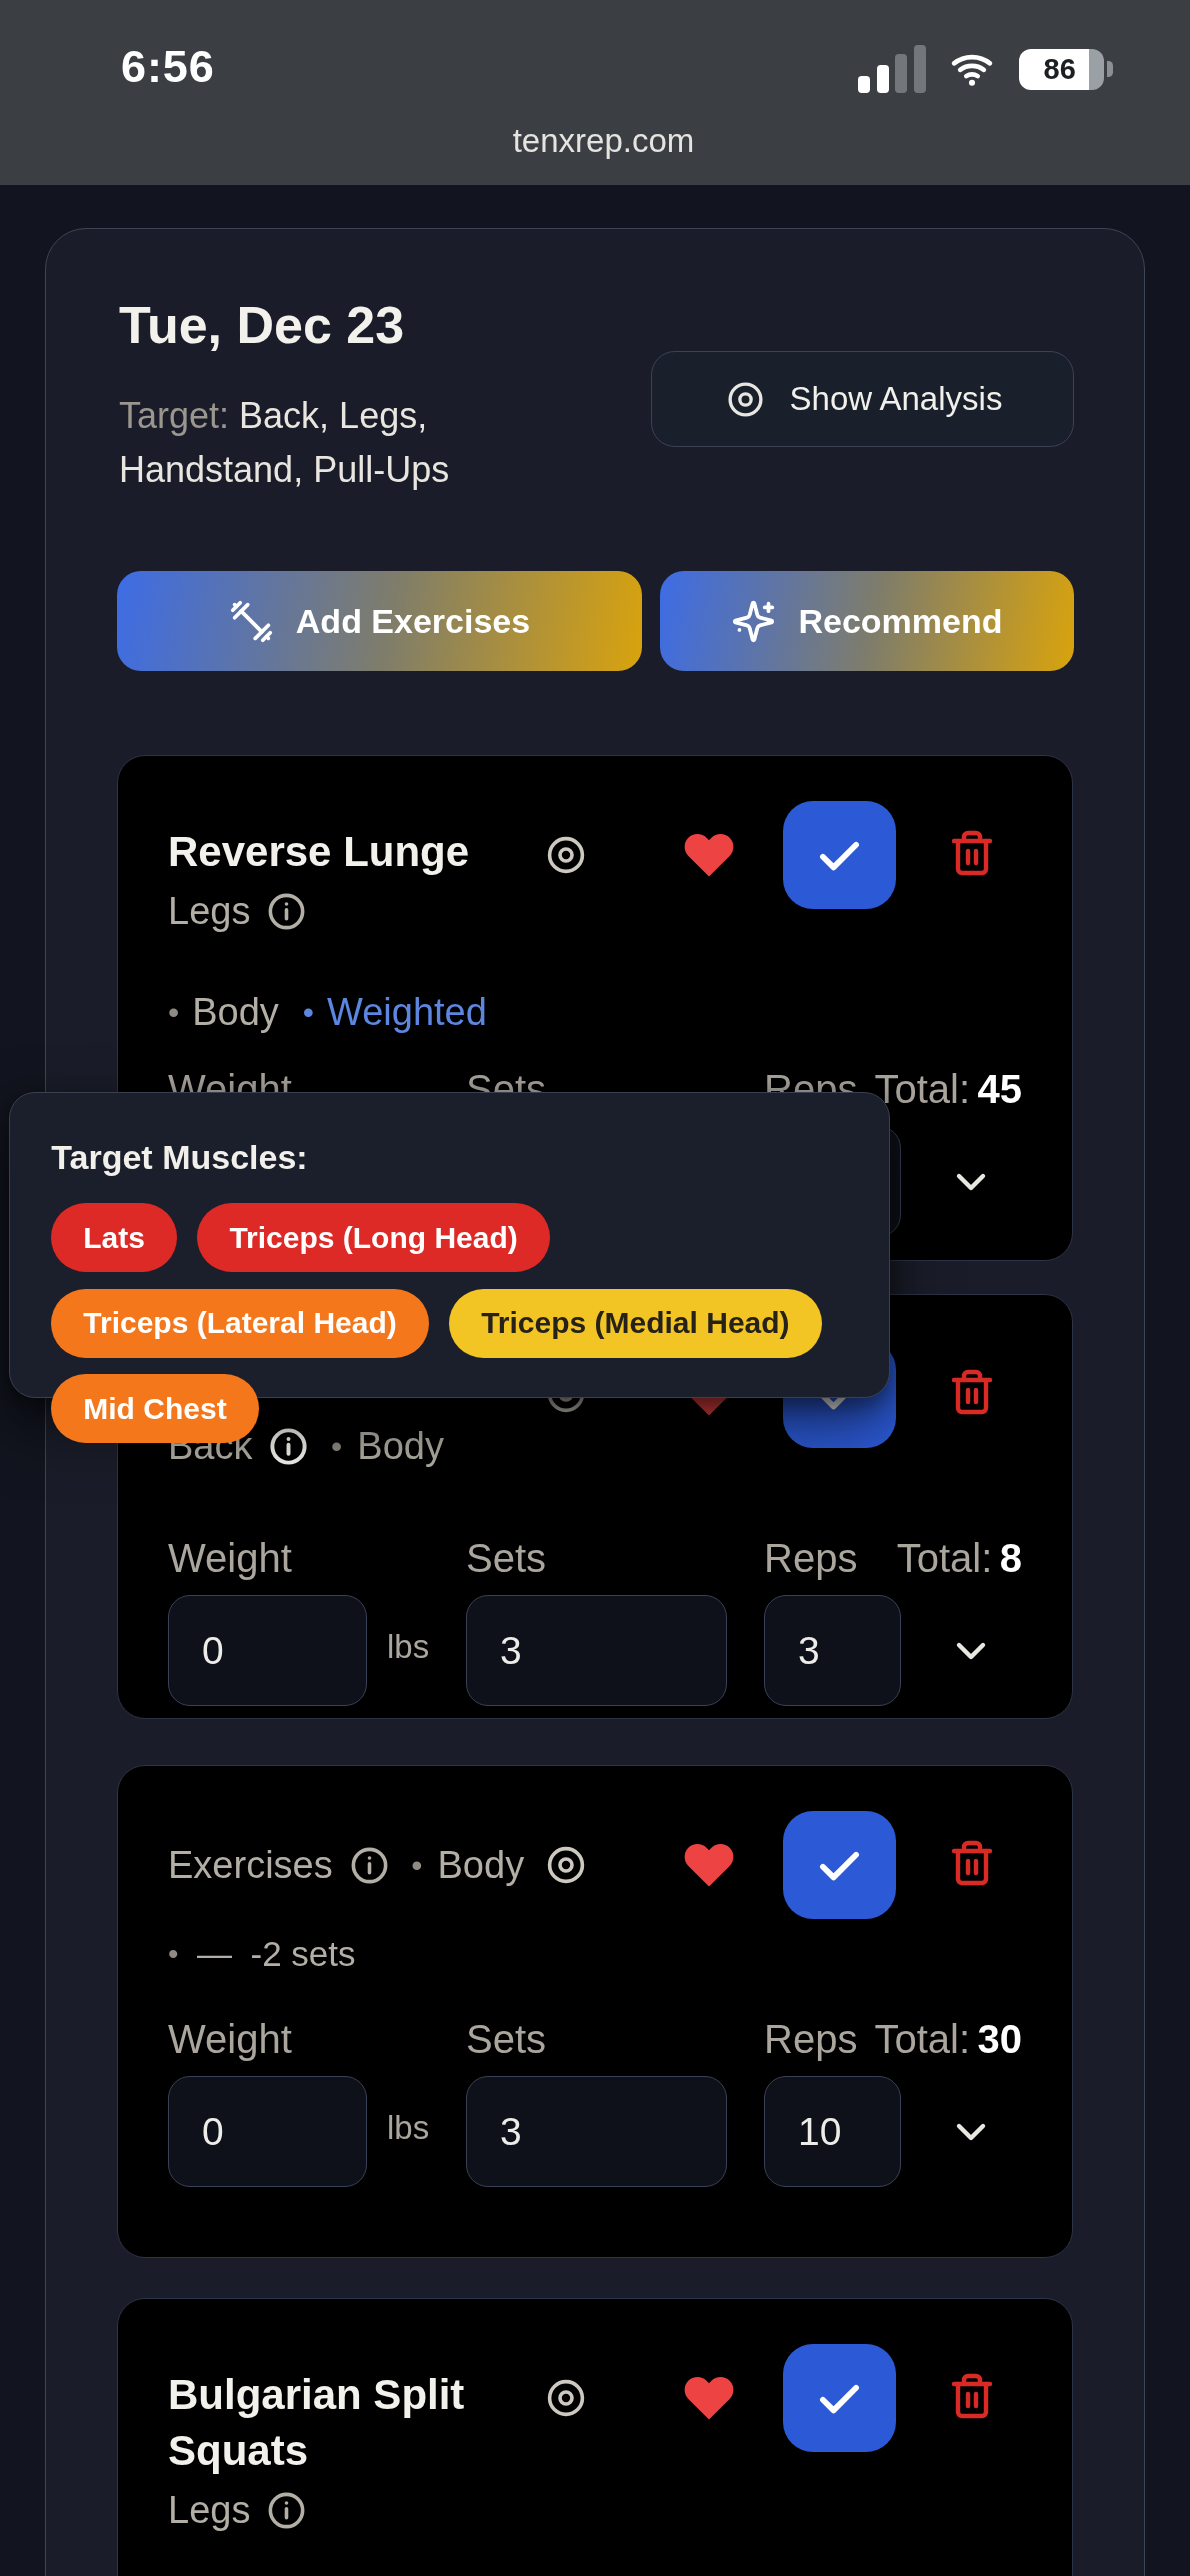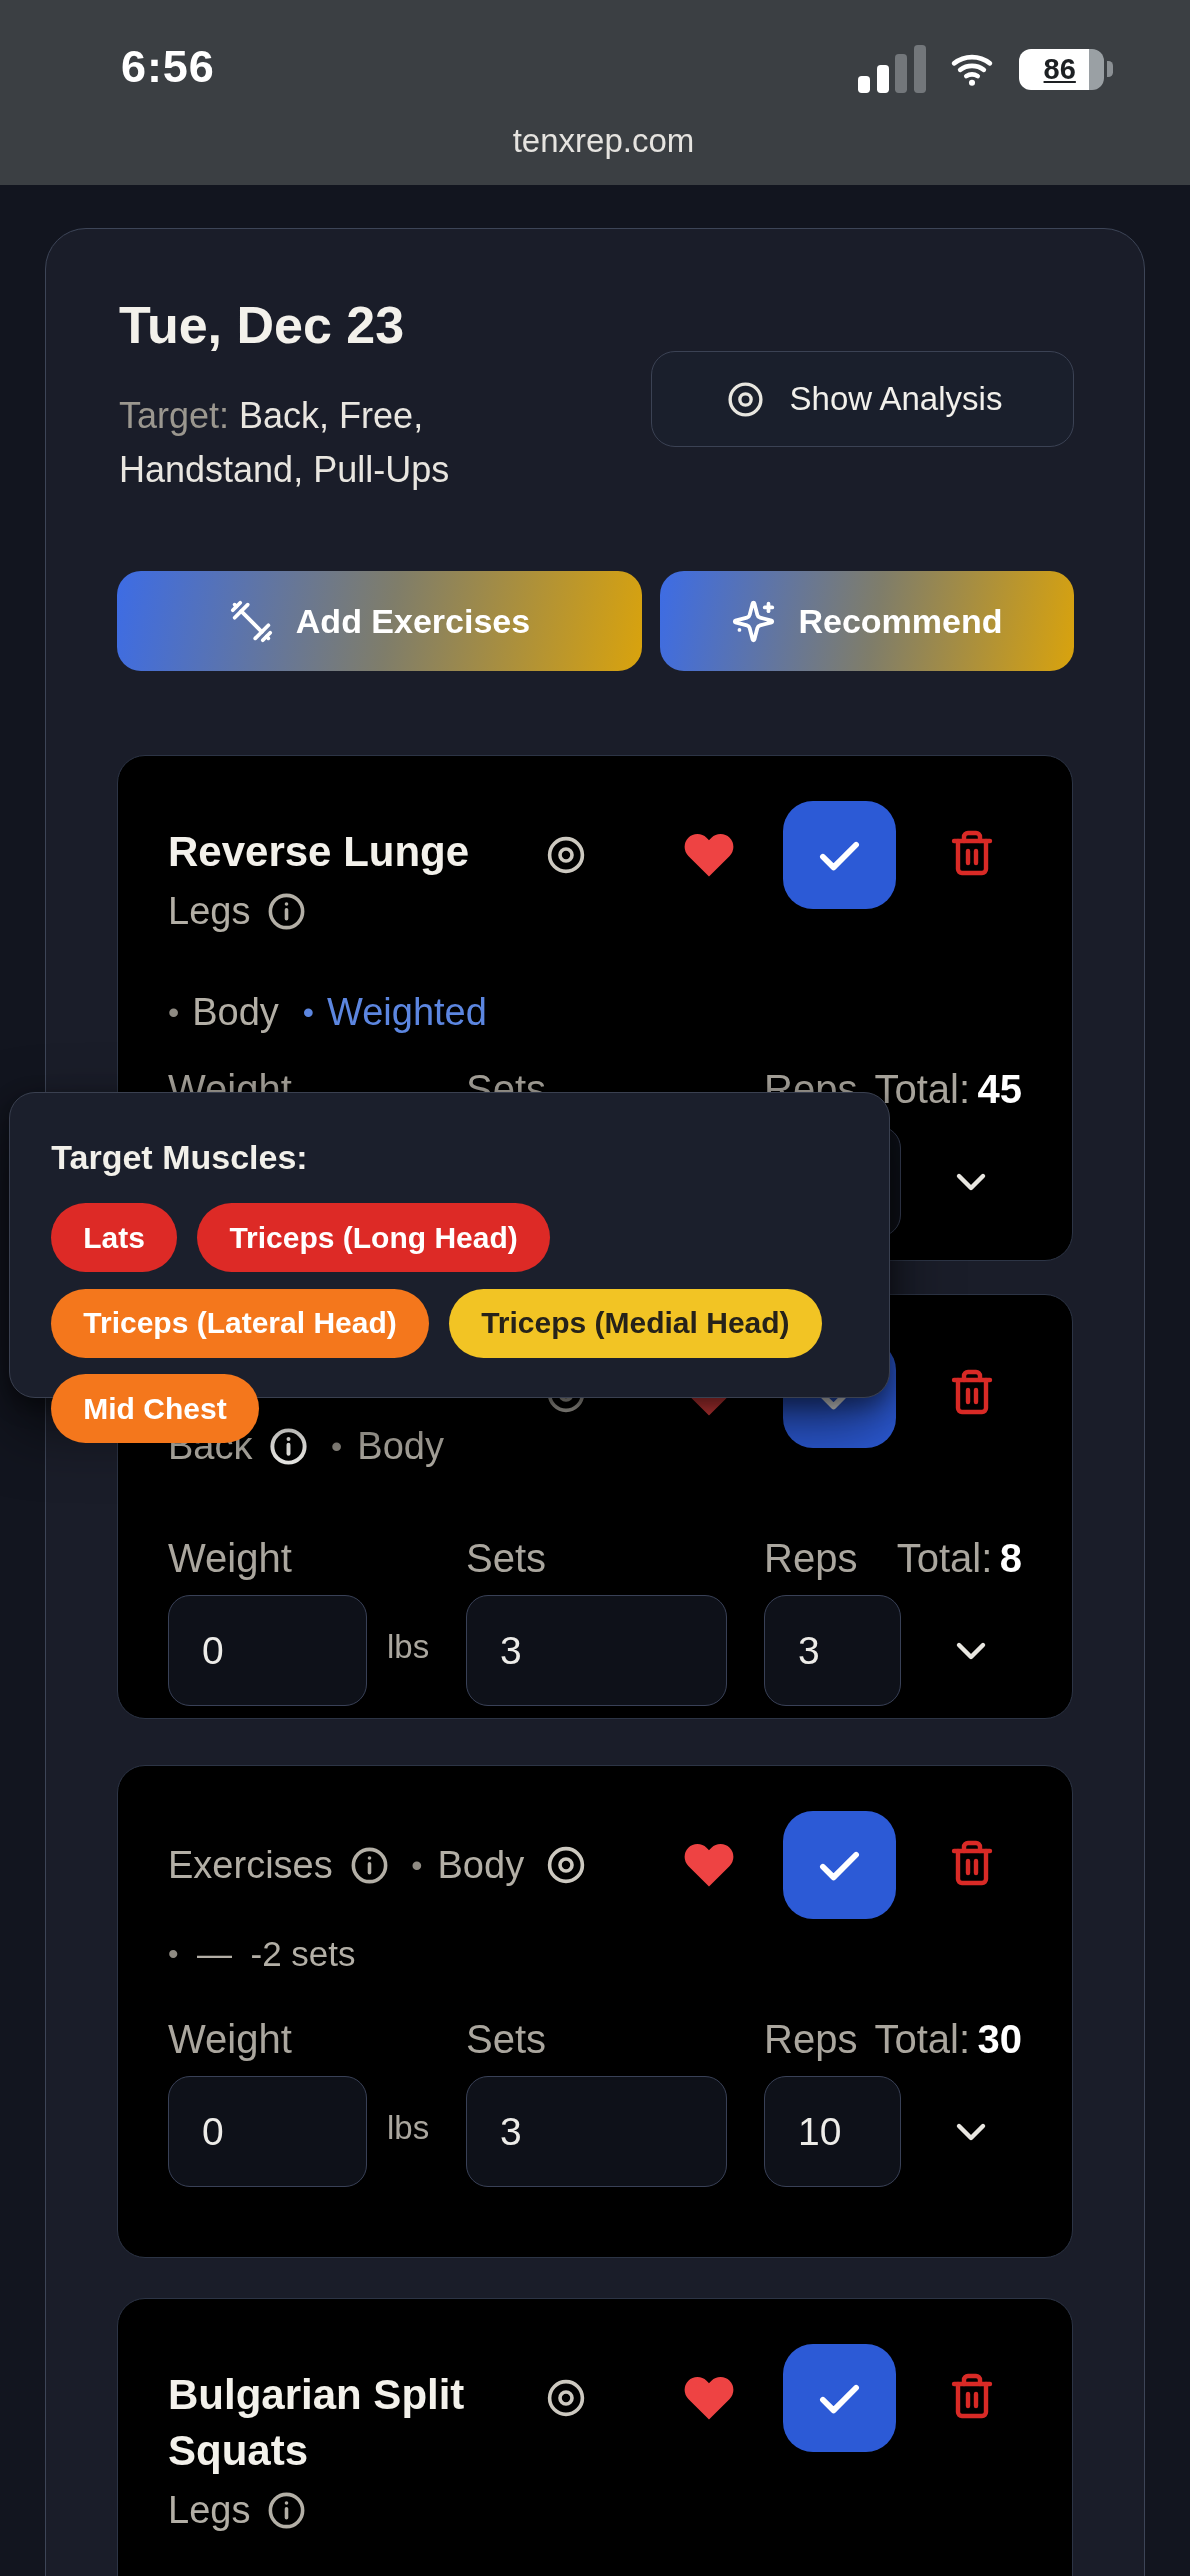--- a/index.html
+++ b/index.html
@@ -16,21 +16,21 @@
   .sigbars{display:flex;align-items:flex-end;gap:6.5px;height:48px;}
   .sigbars i{display:block;width:12px;border-radius:3.7px;}
   .sb1{height:16.7px;background:#ffffff;}
   .sb2{height:28px;background:#ffffff;}
   .sb3{height:39px;background:#73777b;}
   .sb4{height:48px;background:#73777b;}
   .battery{display:flex;align-items:center;}
   .battery .body{width:85px;height:41px;border-radius:12px;
     background:linear-gradient(to right,#ffffff 0 82%,#9aa0a4 82% 100%);
     display:flex;align-items:center;justify-content:center;}
-  .battery .pct{font-size:29px;font-weight:700;color:#1d2023;margin-right:3px;text-decoration:underline;}
+  .battery .pct{font-size:29px;font-weight:700;color:#1d2023;margin-right:3px;}
   .battery .nub{width:6.5px;height:16.7px;background:#8b9094;border-radius:0 4.6px 4.6px 0;margin-left:2.8px;}
   .urlbar{position:absolute;left:8px;top:122px;width:1191px;text-align:center;}
   .url{font-size:33px;color:#e6e4e0;}
   
   .container{position:absolute;left:45px;top:228px;width:1098px;height:2411px;
     background:#1a1d29;border:1.9px solid #3d4557;border-radius:41px;}
   .date{position:absolute;left:119px;top:295px;font-size:52px;font-weight:700;color:#f3f1eb;}
   .target{position:absolute;left:119px;top:389px;width:491px;font-size:36px;line-height:54px;color:#e9e6e0;}
   .target .tlabel{color:#9b978f;}
   .btn-analysis{position:absolute;left:651px;top:351px;width:423px;height:96px;
@@ -129,21 +129,21 @@
   <div class="urlbar">
     <span class="url">tenxrep.com</span>
   </div>
 </div>
 
 <div class="container"></div>
 
 <h1 class="date" style="margin:0;position:absolute;">Tue, Dec 23</h1>
 <div class="target">
   <span class="tlabel">Target:</span>
-  <span>Back, Free, Handstand, Pull-Ups</span>
+  <span>Back, Legs, Handstand, Pull-Ups</span>
 </div>
 
 <div class="btn-analysis">
   <svg width="45" height="45" viewBox="0 0 24 24" fill="none" stroke="#e8e6e0" stroke-width="1.8">
     <circle cx="12" cy="12" r="8.2"></circle>
       <circle cx="12" cy="12" r="3"></circle>
   </svg>
   <span>Show Analysis</span>
 </div>
 

